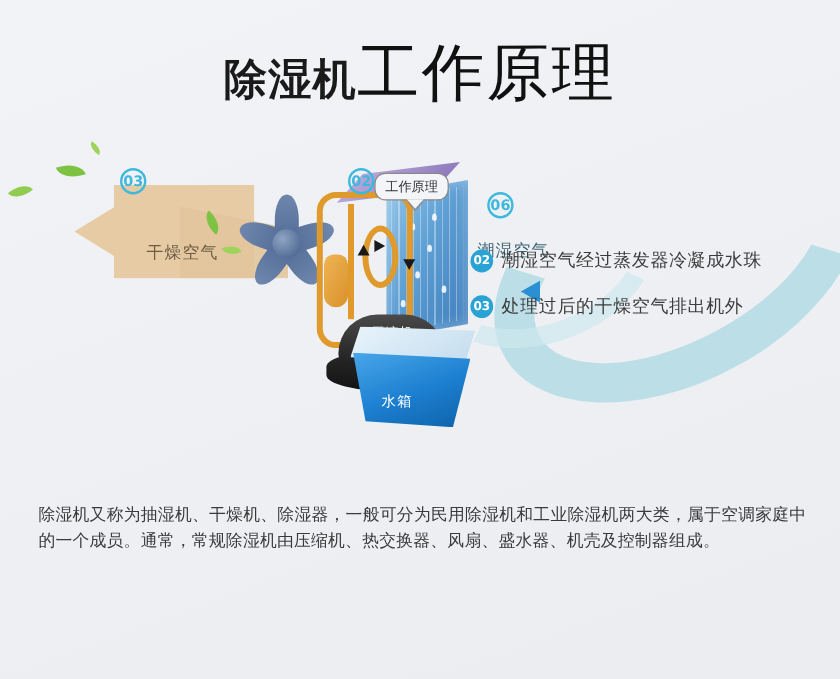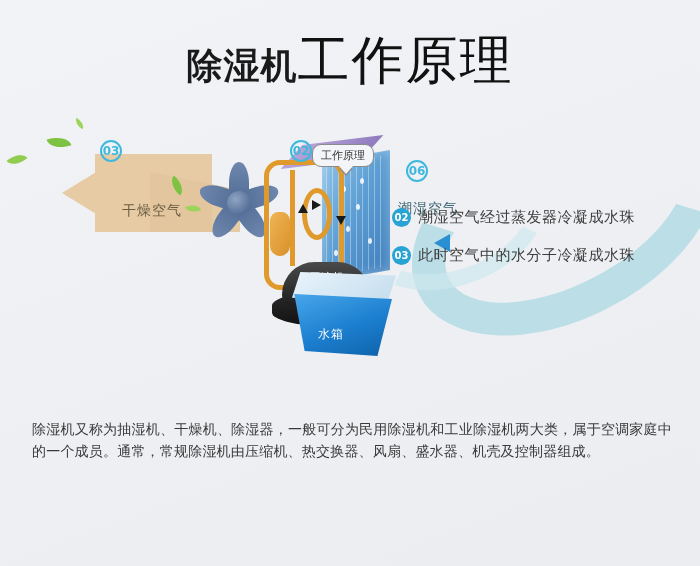--- a/index.html
+++ b/index.html
@@ -496,21 +496,21 @@
     <div class="diag-label dry">干燥空气</div>
   </div>
 
   <div class="steps">
     <div class="step">
       <span class="step-num">02</span>
       <span class="step-text">潮湿空气经过蒸发器冷凝成水珠</span>
     </div>
     <div class="step">
       <span class="step-num">03</span>
-      <span class="step-text">此时空气中的水分子冷凝成水珠</span>
+      <span class="step-text">处理过后的干燥空气排出机外</span>
     </div>
   </div>
 
 
   <div class="body-copy">
     <p class="para">除湿机又称为抽湿机、干燥机、除湿器，一般可分为民用除湿机和工业除湿机两大类，属于空调家庭中的一个成员。通常，常规除湿机由压缩机、热交换器、风扇、盛水器、机壳及控制器组成。</p>
   </div>
 
 </div>
 

